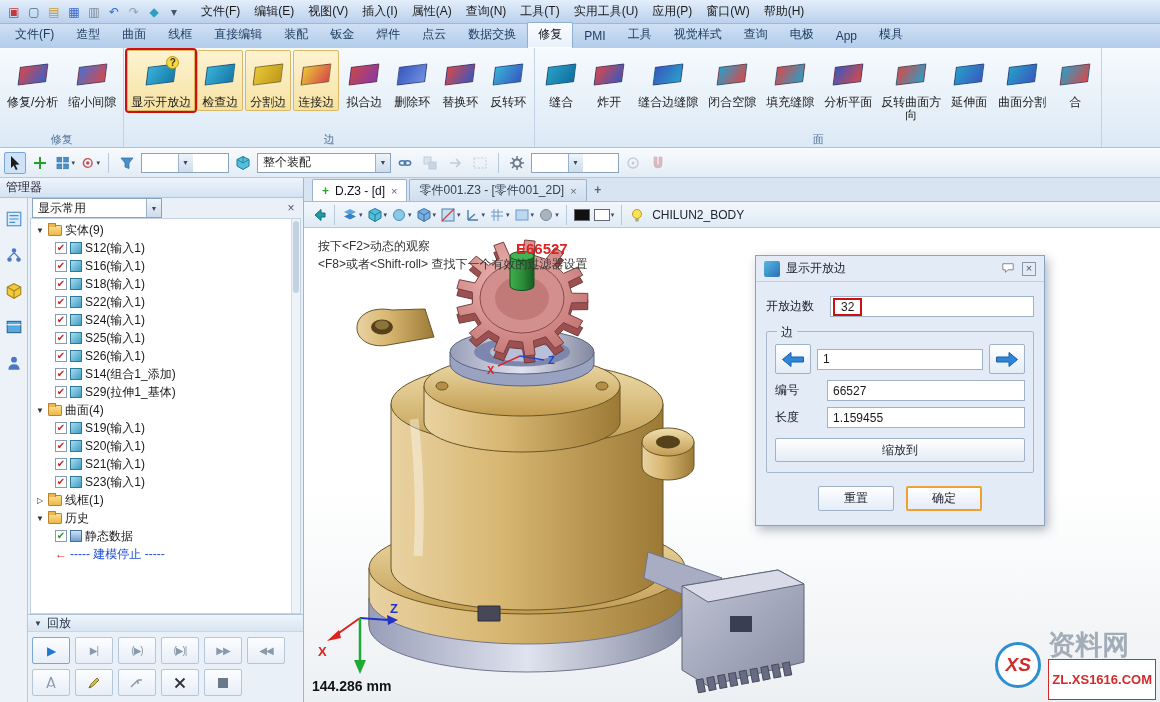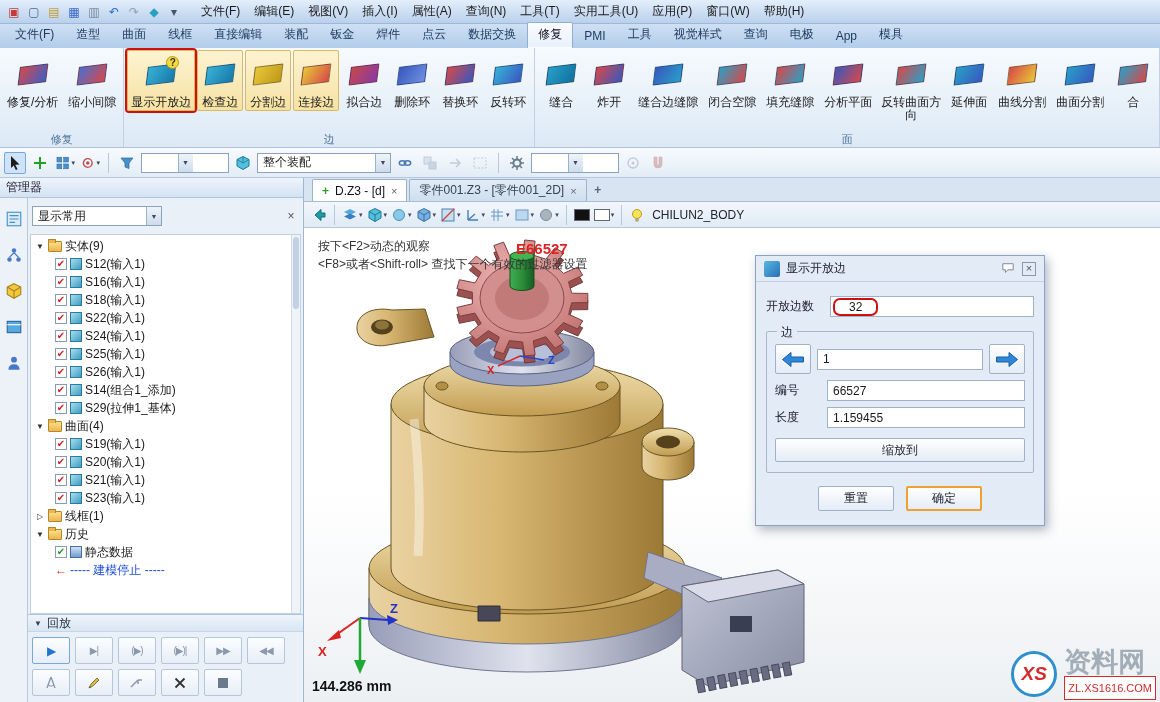--- a/index.html
+++ b/index.html
@@ -47,21 +47,21 @@
 .combo.disabled .cval{color:#999}
 
 
 .main{position:absolute;left:0;top:178px;width:100%;height:524px;display:flex}
 .leftpane{width:304px;background:#e9f0f8;border-right:1px solid #9fb6cf;display:flex;flex-direction:column;flex:none}
 .mgr-header{height:20px;background:linear-gradient(#eef4fb,#d3e2f2);border-bottom:1px solid #b0c4da;display:flex;align-items:center;padding:0 6px;color:#223}
 .mgr-body{flex:1;display:flex;min-height:0}
 .strip{width:28px;border-right:1px solid #b8c8da;background:#edf2f9;display:flex;flex-direction:column;align-items:center;padding-top:10px;gap:14px;flex:none}
 .sicon2{width:22px;height:22px;display:flex;align-items:center;justify-content:center}
 .mgr-content{flex:1;display:flex;flex-direction:column;min-width:0}
-.filter-row{height:36px;display:flex;align-items:center;padding:2px 4px;gap:0;background:#e9f0f8}
+.filter-row{height:20px;display:flex;align-items:center;padding:2px 4px;gap:0;background:#e9f0f8}
 .mclose{margin-left:auto;color:#556;width:16px;text-align:center}
 .tree{flex:1;background:#fff;border:1px solid #c2d2e2;margin:0 2px;overflow:hidden;position:relative;padding-top:2px}
 .trow{height:18px;display:flex;align-items:center;gap:3px;padding-left:4px;white-space:nowrap}
 .trow.child{padding-left:24px}
 .arrow{width:10px;font-size:8px;color:#333;text-align:center;flex:none}
 .folder{width:14px;height:11px;background:linear-gradient(#fbe08a,#edb64e);border:1px solid #b3862e;border-radius:1px;position:relative;flex:none}
 .folder:before{content:"";position:absolute;left:-1px;top:-3px;width:6px;height:3px;background:#edb64e;border:1px solid #b3862e;border-bottom:none;border-radius:1px 1px 0 0}
 .cbx{width:12px;height:12px;background:#fff;border:1px solid #8a9ab0;display:flex;align-items:center;justify-content:center;font-size:10px;font-weight:bold;flex:none;line-height:1}
 .cbx.red{color:#cc2222}.cbx.green{color:#1f9a2f}
 .cube{width:12px;height:12px;background:linear-gradient(135deg,#aadcee,#3e9ec4);border:1px solid #2a7aa0;flex:none}
@@ -101,36 +101,36 @@
 .dlg-title{height:26px;display:flex;align-items:center;gap:6px;padding:0 8px;border-bottom:1px solid #c2d0e2;color:#223}
 .dlg-ticon{width:16px;height:16px;background:linear-gradient(135deg,#58b8e0,#2a6fb8);border-radius:2px;flex:none}
 .dlg-sp{flex:1}
 .dlg-tool{width:16px;height:15px;display:flex;align-items:center;justify-content:center;color:#678;font-size:11px}
 .dlg-close{width:14px;height:14px;border:1px solid #8a98ac;display:flex;align-items:center;justify-content:center;color:#556;font-size:11px;line-height:1}
 .dlg-body{padding:8px 10px 0}
 .dlg-row{display:flex;align-items:center;margin:6px 0;gap:8px}
 .dlg-label{width:56px;flex:none;color:#223}
 .dlg-label.narrow{width:44px}
 .field{flex:1;height:21px;background:#fff;border:1px solid #9fb2c8;display:flex;align-items:center;padding:0 5px;overflow:hidden}
-.ann{box-shadow:0 0 0 2px #cc1111;border-radius:5px;padding:0 14px;margin-left:-1px}
+.ann{box-shadow:0 0 0 2px #cc1111;border-radius:0;padding:0 6px;margin-left:-1px}
 .dlg-group{border:1px solid #a8b8cc;margin-top:14px;padding:12px 8px 10px;position:relative;border-radius:2px}
 .dlg-glabel{position:absolute;left:10px;top:-8px;background:#e2ebf6;padding:0 4px;color:#223}
 .dlg-nav{display:flex;align-items:center;gap:6px;margin-bottom:6px}
 .nav-btn{width:36px;height:30px;background:linear-gradient(#ffffff,#e4ecf6);border:1px solid #9fb2c8;border-radius:2px;display:flex;align-items:center;justify-content:center}
 .dlg-wide{display:block;width:100%;height:24px;margin-top:10px;background:linear-gradient(#ffffff,#e4ecf6);border:1px solid #9fb2c8;border-radius:2px;font-size:12px;color:#223;font-family:inherit}
 .dlg-footer{display:flex;justify-content:center;gap:12px;padding:13px 0 14px}
 .dlg-btn{width:76px;height:25px;background:linear-gradient(#ffffff,#e4ecf6);border:1px solid #9fb2c8;border-radius:2px;font-size:12px;color:#223;font-family:inherit}
 .dlg-btn.ok{border:2px solid #f0a030}
 
 
 .watermark{position:absolute;right:4px;bottom:2px;display:flex;align-items:center;gap:7px;z-index:30}
 .wm-circle{width:46px;height:46px;border-radius:50%;border:3px solid #2e8fd0;display:flex;align-items:center;justify-content:center;background:#fff}
 .wm-x{font-style:italic;font-weight:bold;font-size:19px;color:#d42a2a}
 .wm-name{font-size:27px;font-weight:bold;color:#a3adb8;line-height:1.05}
-.wm-url{font-size:11px;font-weight:normal;color:#d42a2a;border:1px solid #d42a2a;background:#fff;padding:5px 3px;display:inline-block}
+.wm-url{font-size:13px;font-weight:bold;color:#d42a2a;border:1px solid #d42a2a;background:#fff;padding:12px 3px;display:inline-block}
 </style>
 </head>
 <body>
 
 <div class="page">
 
   <div class="titlebar">
     <div class="qat" id="qat">
         <span class="qicon" style="color: rgb(194, 58, 58);">▣</span>
         <span class="qicon" style="color: rgb(69, 106, 138);">▢</span>
@@ -291,26 +291,20 @@
             <div class="ricon">
               <div class="sheet" style="background: linear-gradient(120deg, rgb(216, 72, 72), rgb(40, 160, 200));"></div>
             </div>
             <div class="rlabel">反转曲面方向</div>
           </div>
           <div class="rbtn">
             <div class="ricon">
               <div class="sheet" style="background: linear-gradient(120deg, rgb(40, 160, 200), rgb(56, 88, 192));"></div>
             </div>
             <div class="rlabel">延伸面</div>
-          </div>
-          <div class="rbtn">
-            <div class="ricon">
-              <div class="sheet" style="background: linear-gradient(120deg, rgb(216, 72, 72), rgb(232, 200, 56));"></div>
-            </div>
-            <div class="rlabel">曲线分割</div>
           </div>
           <div class="rbtn">
             <div class="ricon">
               <div class="sheet" style="background: linear-gradient(120deg, rgb(40, 160, 200), rgb(56, 88, 192));"></div>
             </div>
             <div class="rlabel">曲面分割</div>
           </div>
           <div class="rbtn">
             <div class="ricon">
               <div class="sheet" style="background: linear-gradient(120deg, rgb(40, 160, 200), rgb(216, 72, 72));"></div>

